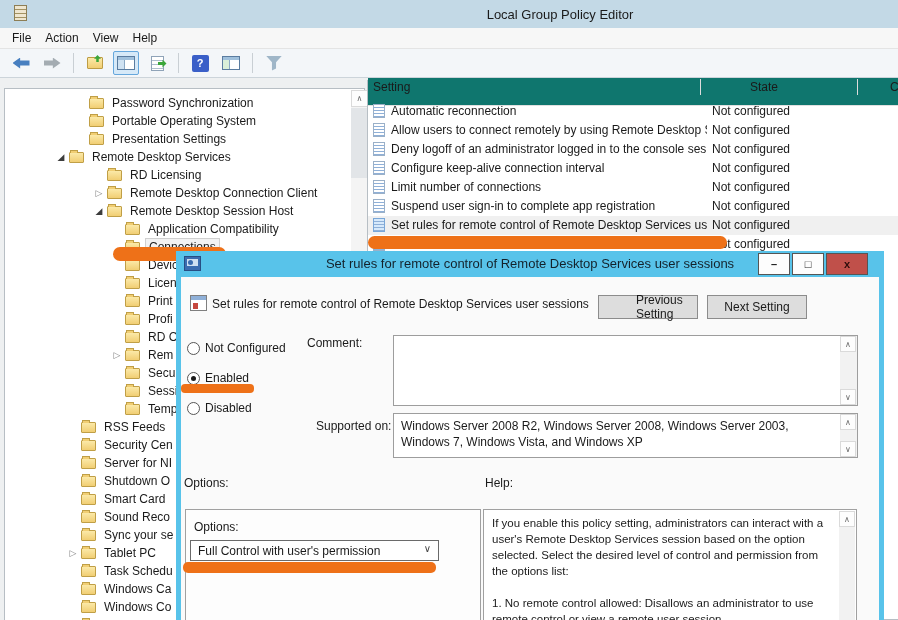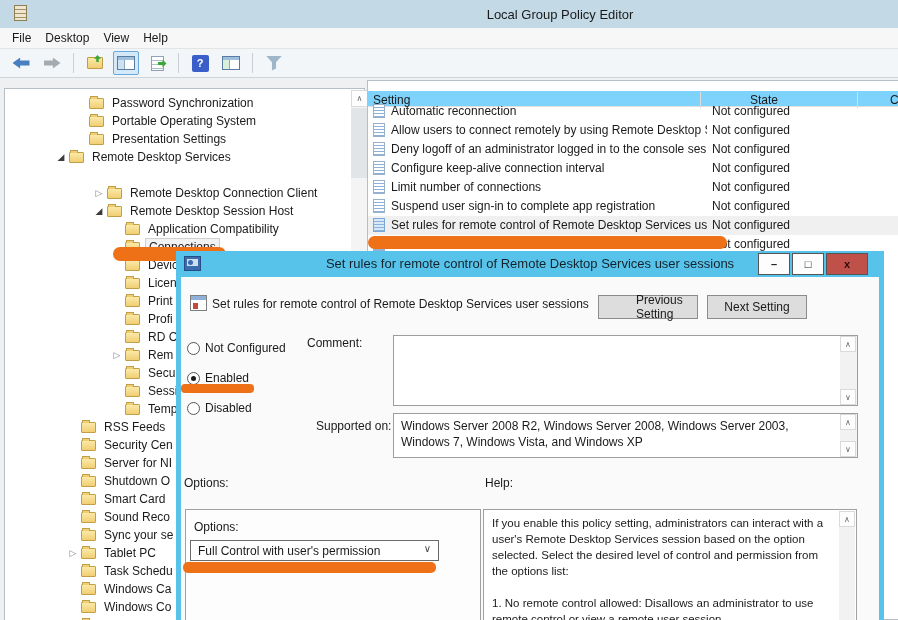--- a/index.html
+++ b/index.html
@@ -62,21 +62,21 @@
   .tl { padding:1px 3px; }
   .tl.sel { background:#f2f2f2; border:1px solid #d0d0d0; }
 
   
   .vscroll { position:absolute; left:346px; top:1px; width:17px; height:537px; background:#f4f4f4; }
   .sbtn { width:17px; height:17px; background:#fdfdfd; border:1px solid #dadada; color:#6a6a6a;
     font-size:8px; display:flex; align-items:center; justify-content:center; }
   .vscroll .thumb { position:absolute; left:0; top:18px; width:17px; height:70px; background:#e2e5e8; }
 
   
-  .lheader { position:absolute; left:368px; top:91px; width:530px; height:16px; background:#7dd3fc;
+  .lheader { position:absolute; left:368px; top:78px; width:530px; height:28px; background:#0f766e;
     border-bottom:1px solid #e0e0e0; z-index:1; }
   .lh { position:absolute; top:2px; white-space:nowrap; }
   .colsep { position:absolute; top:1px; width:1px; height:16px; background:#dcdcdc; }
   .lrow { position:absolute; left:368px; width:530px; height:19px; z-index:1; }
   .lrow.sel { background:#f0f0f0; }
   .licon { position:absolute; left:5px; top:2px; width:12px; height:14px; background:#fff;
     border:1px solid #9ab0c8;
     background-image:repeating-linear-gradient(to bottom, transparent 0 2px, #8fb0d8 2px 3px); }
   .lrow.sel .licon { background-color:#d6e9fb; border-color:#7aa7d8; }
   .ltext { position:absolute; left:23px; top:2px; white-space:nowrap; overflow:hidden; width:316px; }
@@ -140,21 +140,21 @@
 </head>
 <body>
 
 <div class="titlebar">
   <span class="gpicon"></span>
   <span class="app-title">Local Group Policy Editor</span>
 </div>
 
 <div class="menubar">
   <span>File</span>
-  <span>Desktop</span>
+  <span>Action</span>
   <span>View</span>
   <span>Help</span>
 </div>
 
 <div class="toolbar">
   <span class="tb-btn">
       <span class="arr-back"></span>
     </span>
   <span class="tb-btn">
       <span class="arr-fwd"></span>
@@ -195,20 +195,25 @@
     </div>
   <div class="trow" style="top:41px;padding-left:68px">
       <span class="exp"></span>
       <span class="fold"></span>
       <span class="tl">Presentation Settings</span>
     </div>
   <div class="trow" style="top:59px;padding-left:48px">
       <span class="exp exp-expanded"></span>
       <span class="fold"></span>
       <span class="tl">Remote Desktop Services</span>
+    </div>
+  <div class="trow" style="top:77px;padding-left:86px">
+      <span class="exp"></span>
+      <span class="fold"></span>
+      <span class="tl">RD Licensing</span>
     </div>
   <div class="trow" style="top:95px;padding-left:86px">
       <span class="exp exp-collapsed"></span>
       <span class="fold"></span>
       <span class="tl">Remote Desktop Connection Client</span>
     </div>
   <div class="trow" style="top:113px;padding-left:86px">
       <span class="exp exp-expanded"></span>
       <span class="fold"></span>
       <span class="tl">Remote Desktop Session Host</span>

